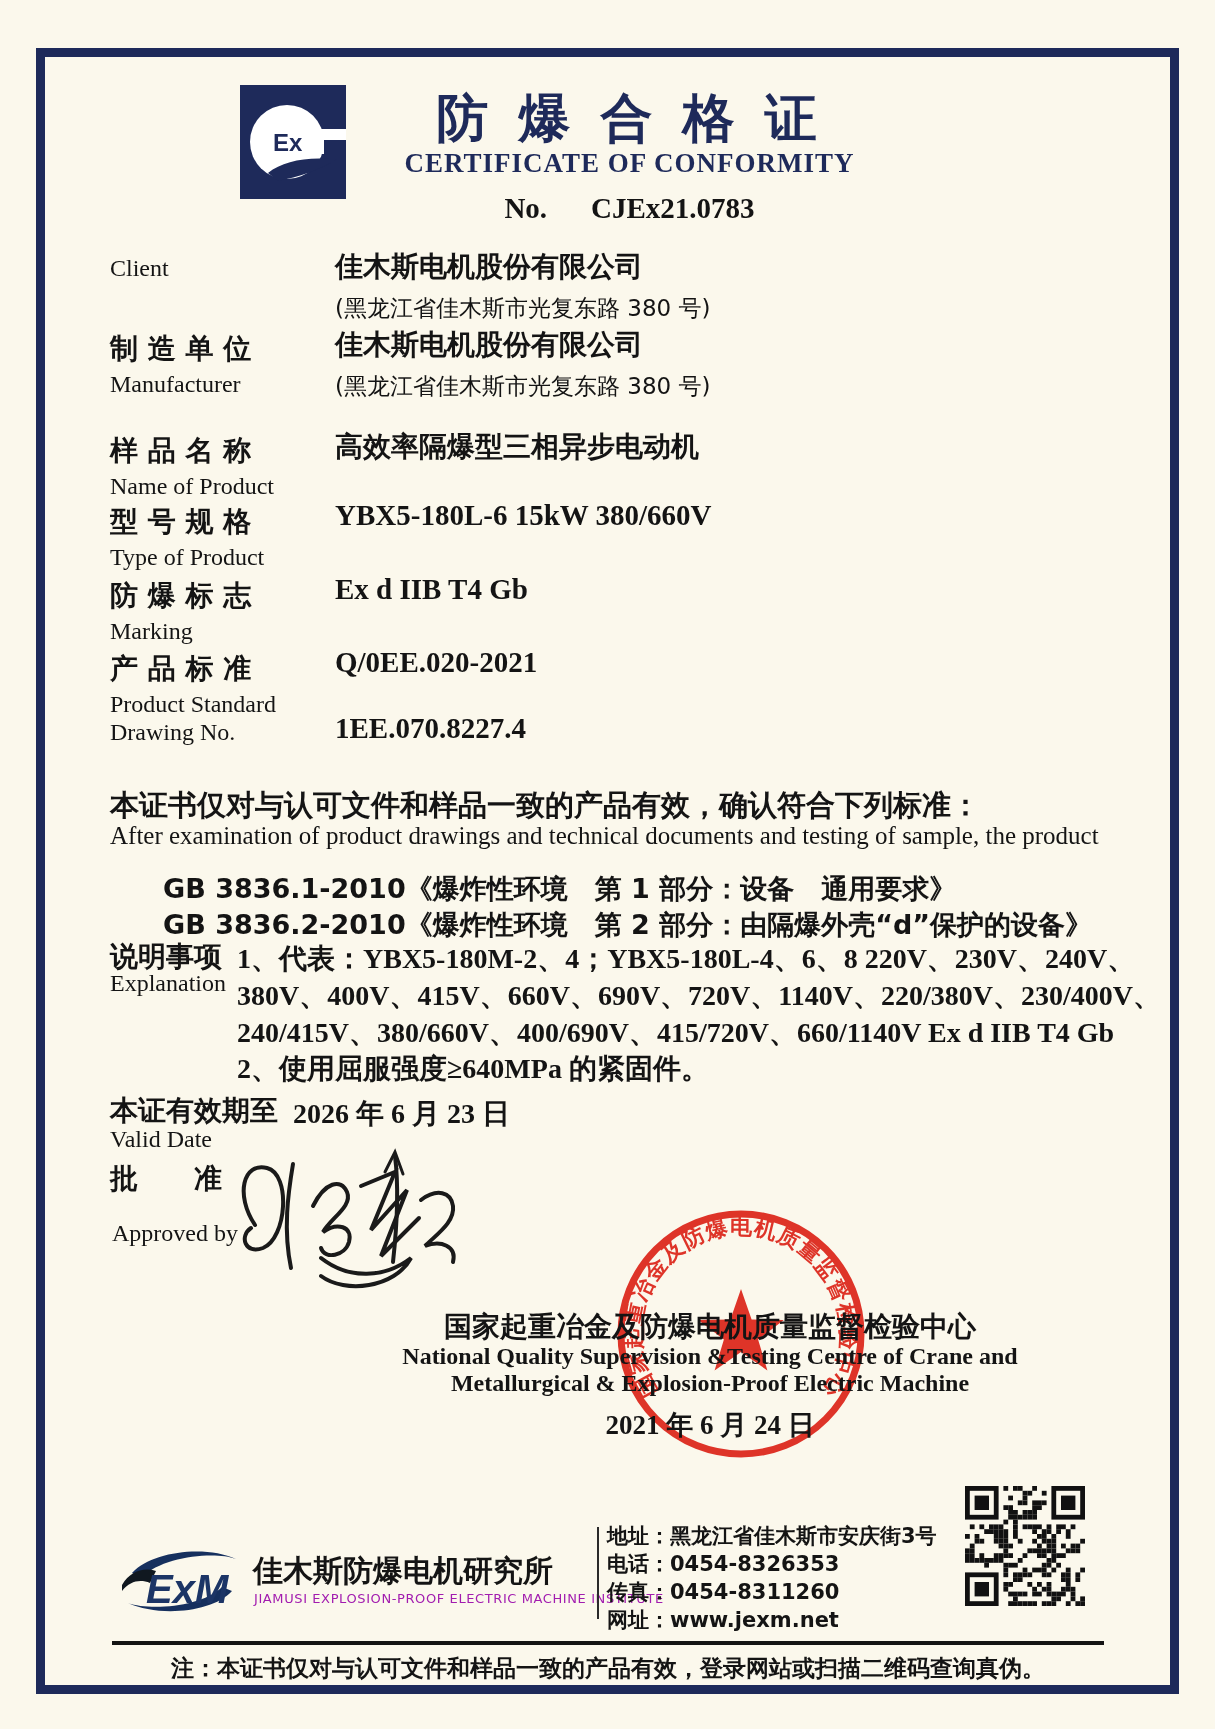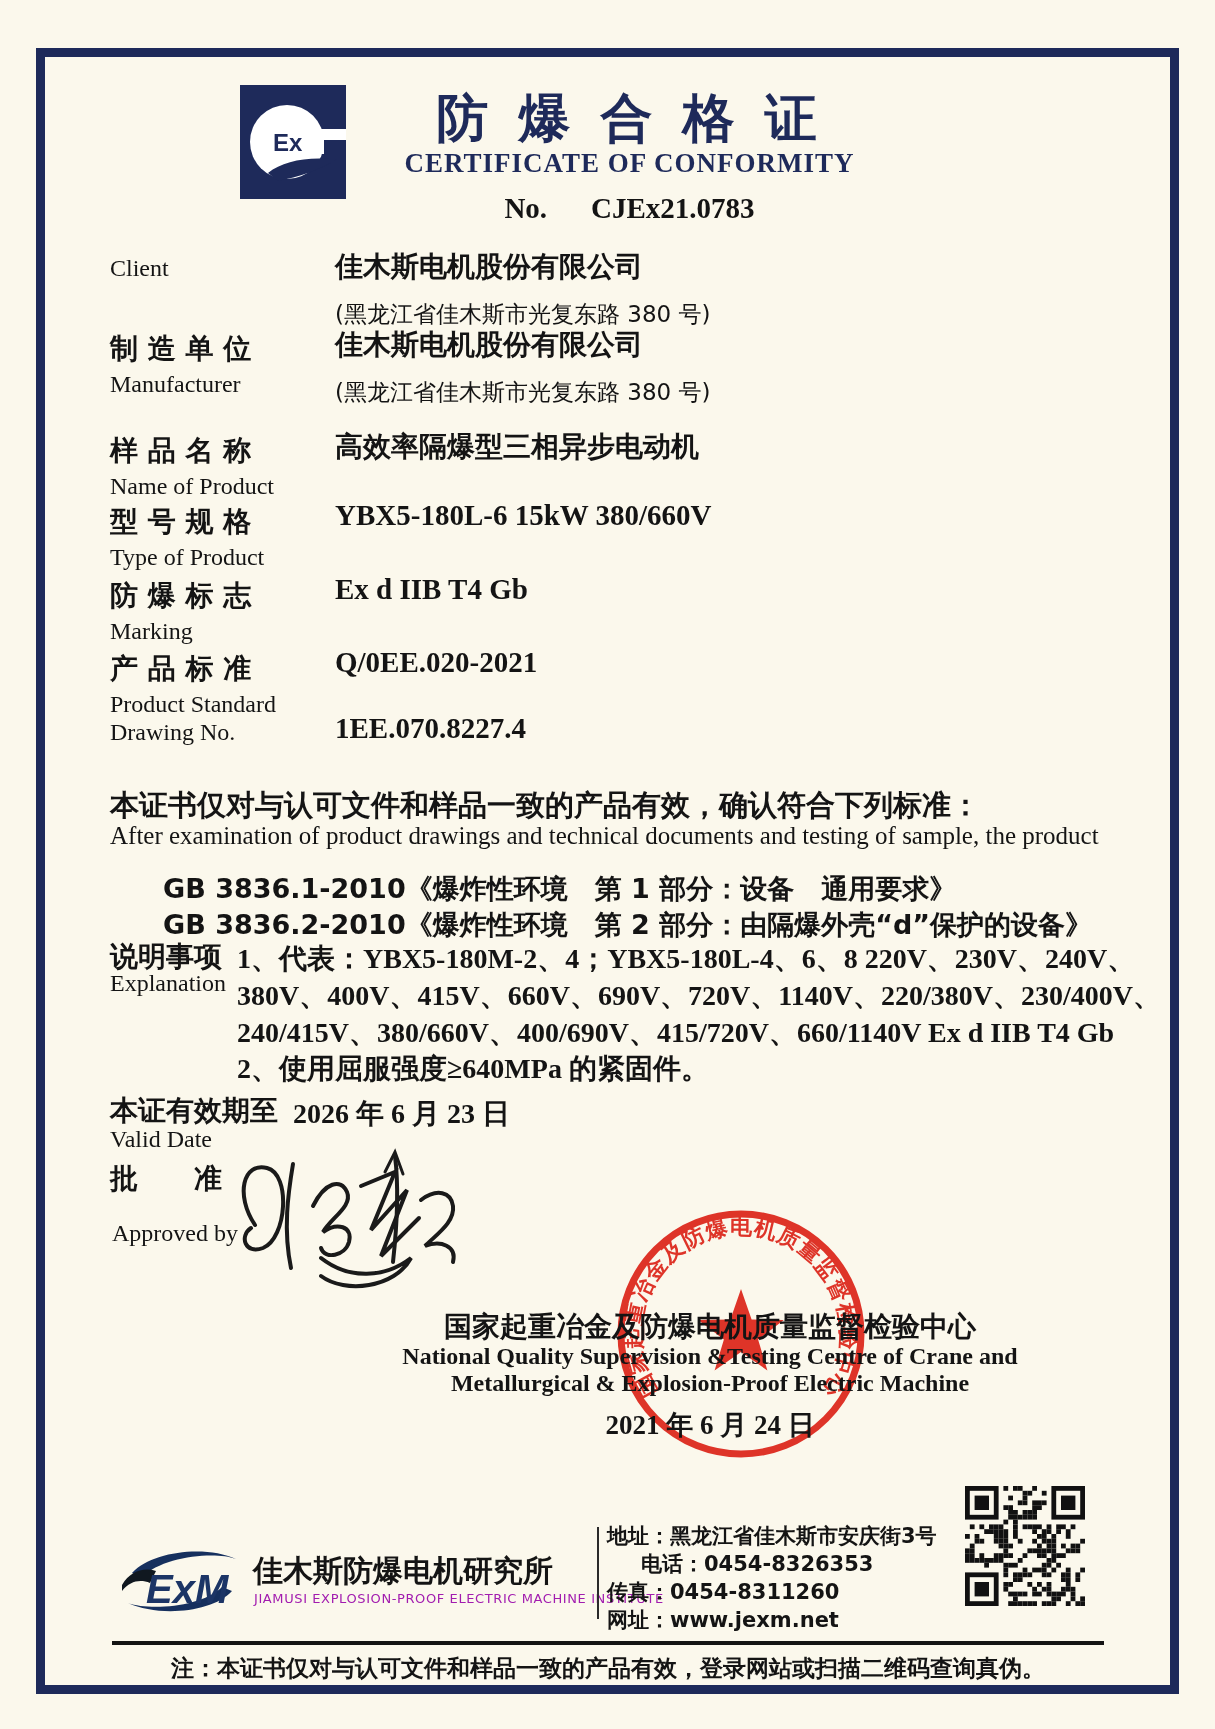--- a/index.html
+++ b/index.html
@@ -15,21 +15,21 @@
   .cert-no{left:392px;top:192px;width:475px;text-align:center;font-size:29px;
            font-family:"Liberation Serif",serif;font-weight:600;}
   .cert-no .num{margin-left:44px;}
   
   .frow{position:absolute;left:110px;width:990px;}
   .lab-cn{font-size:28px;font-weight:bold;white-space:nowrap;}
   .lab-en{font-family:"Liberation Serif",serif;font-size:24px;margin-top:3px;white-space:nowrap;}
   .fval{position:absolute;left:225px;top:-4px;white-space:nowrap;}
   .v-cn{font-size:28px;font-weight:bold;}
   .v-en{font-family:"Liberation Serif",serif;font-size:29px;font-weight:bold;}
-  .v-sub{font-size:23px;font-weight:normal;margin-top:13px;font-family:"DejaVu Sans",sans-serif;}
+  .v-sub{font-size:23px;font-weight:normal;margin-top:7px;font-family:"DejaVu Sans",sans-serif;}
   
   .stmt-cn{left:110px;top:786px;font-size:29px;font-weight:bold;white-space:nowrap;}
   .stmt-en{left:110px;font-family:"Liberation Serif",serif;font-size:25px;white-space:nowrap;}
   .gb{left:163px;font-size:27px;font-weight:600;white-space:nowrap;}
   .expl-line{left:237px;font-family:"Liberation Serif",serif;font-size:28px;font-weight:bold;white-space:nowrap;}
   .sig{left:225px;top:1130px;}
   .stamp{left:612px;top:1208px;mix-blend-mode:multiply;opacity:.93;}
   .centre{left:320px;width:780px;text-align:center;white-space:nowrap;}
   
   .inst-cn{left:253px;top:1551px;font-size:30px;font-weight:bold;white-space:nowrap;}
@@ -168,21 +168,21 @@
       <path d="M116,46 C96,68 42,72 12,58 C34,66 86,62 106,42 Z" fill="#16305e"></path>
       <path d="M6,40 C14,26 28,22 40,26 L34,38 C24,34 14,36 6,46 Z" fill="#101820"></path>
       <text x="30" y="58" font-size="40" font-weight="bold" font-style="italic" fill="#1c3566" font-family="Liberation Sans, sans-serif">ExM</text>
     </svg>
   </div>
   <div class="abs inst-cn">佳木斯防爆电机研究所</div>
   <div class="abs inst-en">JIAMUSI EXPLOSION-PROOF ELECTRIC MACHINE INSTITUTE</div>
   <div class="abs divider"></div>
 
   <div class="abs addr" style="top:1522px;">地址：黑龙江省佳木斯市安庆街3号</div>
-  <div class="abs addr" style="top:1550px;margin-left:34px;">电话：0454-8326353</div>
+  <div class="abs addr" style="top:1550px;">电话：0454-8326353</div>
   <div class="abs addr" style="top:1578px;">传真：0454-8311260</div>
   <div class="abs addr" style="top:1606px;">网址：www.jexm.net</div>
 
   <div class="abs" style="left:965px;top:1486px;width:120px;height:120px;"><svg width="120" height="120" viewBox="0 0 120 120" fill="#111" xmlns="http://www.w3.org/2000/svg">
         <rect x="38.4" y="0.0" width="4.8" height="4.8"></rect>
         <rect x="48.0" y="0.0" width="4.8" height="4.8"></rect>
         <rect x="52.8" y="0.0" width="4.8" height="4.8"></rect>
         <rect x="67.2" y="0.0" width="4.8" height="4.8"></rect>
         <rect x="57.6" y="4.8" width="4.8" height="4.8"></rect>
         <rect x="62.4" y="4.8" width="4.8" height="4.8"></rect>

